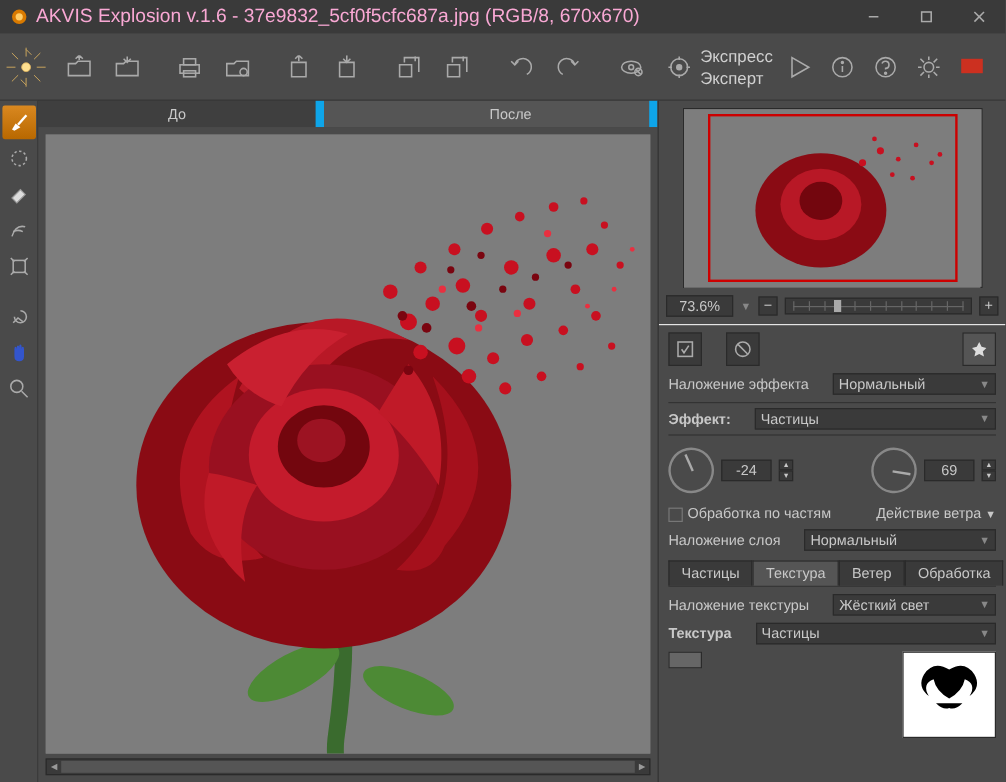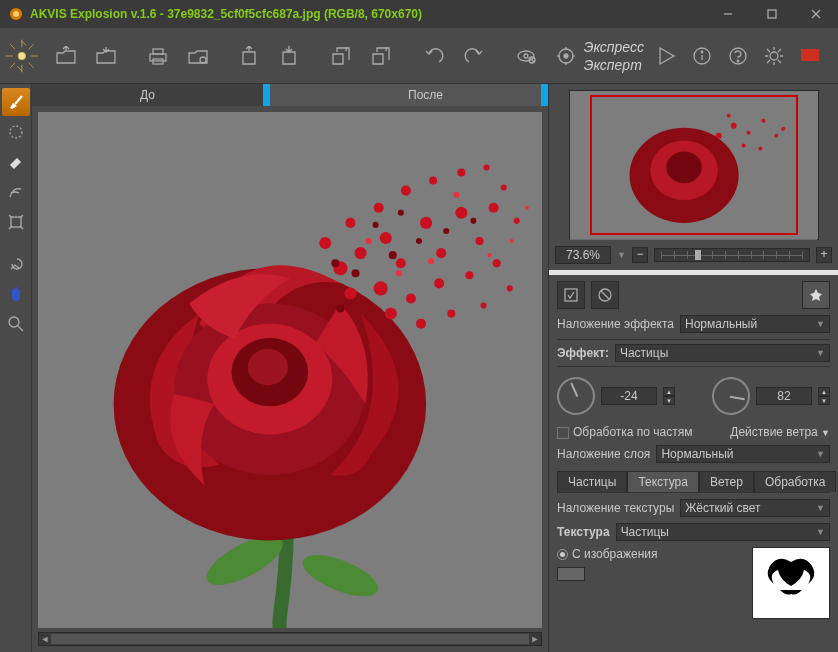--- a/index.html
+++ b/index.html
@@ -1,28 +1,28 @@
 <!DOCTYPE html>
 <html><head>
   <meta charset="utf-8">
   <style>
     * { margin: 0; padding: 0; box-sizing: border-box; font-family: "Segoe UI", Arial, sans-serif; font-size: 12px; color: #c8c8c8; user-select: none; }
     body { width: 838px; height: 652px; background: #4a4a4a; overflow: hidden; }
     .titlebar { height: 28px; background: #3a3a3a; display: flex; align-items: center; padding-left: 8px; }
     .titlebar .logo { width: 16px; height: 16px; margin-right: 6px; }
-    .titlebar .title { flex: 1; font-size: 12px; color: #84cc16; font-weight: bold; }
+    .titlebar .title { flex: 1; font-size: 16px; color: #f9a8d4; }
     .titlebar .win-controls { display: flex; height: 100%; }
     .titlebar .win-controls div { width: 44px; display: flex; align-items: center; justify-content: center; color: #cccccc; }
 
     .topbar { height: 56px; background: #4a4a4a; display: flex; align-items: center; border-bottom: 1px solid #333; }
     .topbar .spark { width: 48px; height: 48px; margin: 4px; }
     .topbar .tool-row { display: flex; gap: 4px; padding-left: 4px; }
     .topbar .tool-row .btn { width: 36px; height: 32px; display: flex; align-items: center; justify-content: center; border-radius: 2px; }
     .topbar .spacer { flex: 1; }
-    .topbar .modes { display: flex; flex-direction: column; gap: 2px; margin-right: 8px; font-style: italic; }
+    .topbar .modes { display: flex; flex-direction: column; gap: 2px; margin-right: 8px; }
     .topbar .modes span { font-size: 14px; color: #d0d0d0; }
     .topbar .rightbtns { display: flex; gap: 8px; align-items: center; margin-right: 14px; }
     .topbar .rightbtns .btn { width: 28px; height: 28px; display: flex; align-items: center; justify-content: center; }
 
     .body { display: flex; height: calc(100% - 84px); }
     .left-tools { width: 32px; background: #4a4a4a; border-right: 1px solid #383838; display: flex; flex-direction: column; gap: 2px; padding-top: 4px; }
     .left-tools .lt { width: 28px; height: 28px; margin: 0 auto; display: flex; align-items: center; justify-content: center; border-radius: 2px; }
     .left-tools .lt.active { background: linear-gradient(#d98820,#b86800); }
 
     .center { flex: 1; display: flex; flex-direction: column; min-width: 0; }
@@ -31,45 +31,45 @@
     .tabs-row .tab.active { background: #555; padding-left: 40px; }
     .canvas-wrap { flex: 1; background: #4a4a4a; padding: 6px; display: flex; flex-direction: column; }
     .canvas { flex: 1; background: #808080; position: relative; overflow: hidden; }
     .sb-h { height: 14px; background: #3a3a3a; margin-top: 4px; position: relative; border: 1px solid #2a2a2a; }
     .sb-h .thumb { position: absolute; left: 12px; right: 12px; top: 1px; bottom: 1px; background: #555; }
     .sb-h .arr { position: absolute; top: 0; width: 12px; height: 100%; display:flex;align-items:center;justify-content:center;color:#999;font-size:9px;}
     .sb-h .arr.l{left:0;} .sb-h .arr.r{right:0;}
 
     .right-panel { width: 290px; background: #4a4a4a; border-left: 1px solid #333; display: flex; flex-direction: column; overflow: hidden; }
     .panel-header { height: 22px; background: #333; display: flex; align-items: center; padding: 0 6px; justify-content: space-between; }
-    .nav-body { padding: 6px; display: flex; flex-direction: column; align-items: center; gap: 6px; border-bottom: 5px solid #e5e5e5;}
+    .nav-body { padding: 6px; display: flex; flex-direction: column; align-items: center; gap: 6px; border-bottom: 1px solid #e5e5e5;}
     .nav-preview { width: 250px; height: 150px; background: #808080; position: relative; border: 1px solid #2a2a2a; }
     .nav-preview .frame { position: absolute; top: 4px; bottom: 4px; left: 20px; right: 20px; border: 2px solid #cc0000; }
     .zoom-row { display: flex; align-items: center; gap: 6px; width: 100%; }
     .zoom-row .zval { background: #3a3a3a; border: 1px solid #2a2a2a; width: 56px; height: 18px; text-align: center; line-height: 16px;}
     .zoom-row .slider { flex: 1; height: 14px; background: #3a3a3a; border: 1px solid #2a2a2a; position: relative;}
     .zoom-row .slider::before{content:"";position:absolute;left:6px;right:6px;top:50%;height:1px;background:#666;}
     .zoom-row .slider .ticks{position:absolute;left:6px;right:6px;top:2px;bottom:2px;display:flex;justify-content:space-between;}
     .zoom-row .slider .ticks i{width:1px;height:100%;background:#666;}
     .zoom-row .slider .knob{position:absolute;left:26%;top:1px;width:6px;height:10px;background:#aaa;}
     .zoom-row .pm{width:16px;height:16px;border:1px solid #2a2a2a;background:#3a3a3a;text-align:center;line-height:13px;}
 
     .settings { flex: 1; overflow: auto; padding: 6px 8px 6px 8px; display: flex; flex-direction: column; gap: 6px; }
-    .row { display: flex; align-items: center; gap: 6px; }
+    .row { display: flex; align-items: center; gap: 20px; }
     .row label { flex-shrink: 0; }
     .dropdown { flex:1; height: 18px; background: #3a3a3a; border: 1px solid #2a2a2a; display: flex; align-items: center; justify-content: space-between; padding: 0 4px; }
     .dropdown .caret { font-size: 9px; color: #888; }
     .iconbtn { width: 28px; height: 28px; border: 1px solid #2a2a2a; background: #3a3a3a; display: flex; align-items: center; justify-content: center; }
     .iconbtn.right { margin-left: auto; background:#555; }
 
     .dial-row { display:flex; gap:12px; padding:4px 0;}
     .dial { display:flex; align-items:center; gap:6px;}
     .dial .circle{width:38px;height:38px;border:2px solid #888;border-radius:50%;position:relative;}
     .dial .circle::after{content:"";position:absolute;width:2px;height:15px;background:#aaa;top:3px;left:50%;transform-origin:bottom center;}
-    .dial .num{width:56px;height:18px;background:#3a3a3a;border:1px solid #2a2a2a;text-align:center;line-height:16px;}
+    .dial .num{width:42px;height:18px;background:#3a3a3a;border:1px solid #2a2a2a;text-align:center;line-height:16px;}
     .dial .spin{display:flex;flex-direction:column;}
     .dial .spin span{width:12px;height:9px;background:#3a3a3a;border:1px solid #2a2a2a;font-size:7px;text-align:center;line-height:7px;}
 
     .checkbox{width:12px;height:12px;border:1px solid #777;display:inline-block;vertical-align:middle;margin-right:4px;}
     .radio{width:11px;height:11px;border:1px solid #999;border-radius:50%;display:inline-block;vertical-align:middle;margin-right:4px;}
     .radio.on::after{content:"";display:block;width:5px;height:5px;background:#ccc;border-radius:50%;margin:2px;}
 
     .subtabs{display:flex;gap:0;border-bottom:1px solid #333;margin-top:2px;}
     .subtabs .st{padding:3px 10px;background:#3a3a3a;border:1px solid #2a2a2a;border-bottom:none;}
     .subtabs .st.active{background:#555;}
@@ -487,21 +487,21 @@
           <div class="circle" style="transform:rotate(-24deg)"></div>
           <div class="num">-24</div>
           <div class="spin">
               <span>▴</span>
               <span>▾</span>
             </div>
         </div>
         <div style="flex:1"></div>
         <div class="dial">
           <div class="circle" style="transform:rotate(99deg)"></div>
-          <div class="num">82</div>
+          <div class="num">69</div>
           <div class="spin">
               <span>▴</span>
               <span>▾</span>
             </div>
         </div>
       </div>
 
       <div class="row" style="justify-content:space-between;text-align:right;">
         <label><span class="checkbox"></span><span>Обработка по частям</span></label>
         <label><span>Действие ветра</span> <span style="font-size:9px">▼</span></label>
@@ -533,21 +533,20 @@
       <div class="row">
         <label style="font-weight:bold">Текстура</label>
         <div class="dropdown">
             <span>Частицы</span>
             <span class="caret">▼</span>
           </div>
       </div>
 
       <div style="display:flex;gap:8px;">
         <div style="display:flex;flex-direction:column;gap:6px;flex:1;">
-          <label><span class="radio on"></span><span>С изображения</span></label>
           <div class="swatch"></div>
         </div>
         <div class="texture-thumb">
           <svg width="66" height="58" viewBox="0 0 66 58">
               <path d="M33 8 Q20 0 12 12 Q6 22 16 30 Q10 20 20 16 Q22 26 33 32 Q44 26 46 16 Q56 20 50 30 Q60 22 54 12 Q46 0 33 8 M33 32 L30 50 M33 32 L36 50 M22 36 Q28 42 33 40 Q38 42 44 36" fill="#000"></path>
             </svg>
         </div>
       </div>
 
     </div>

